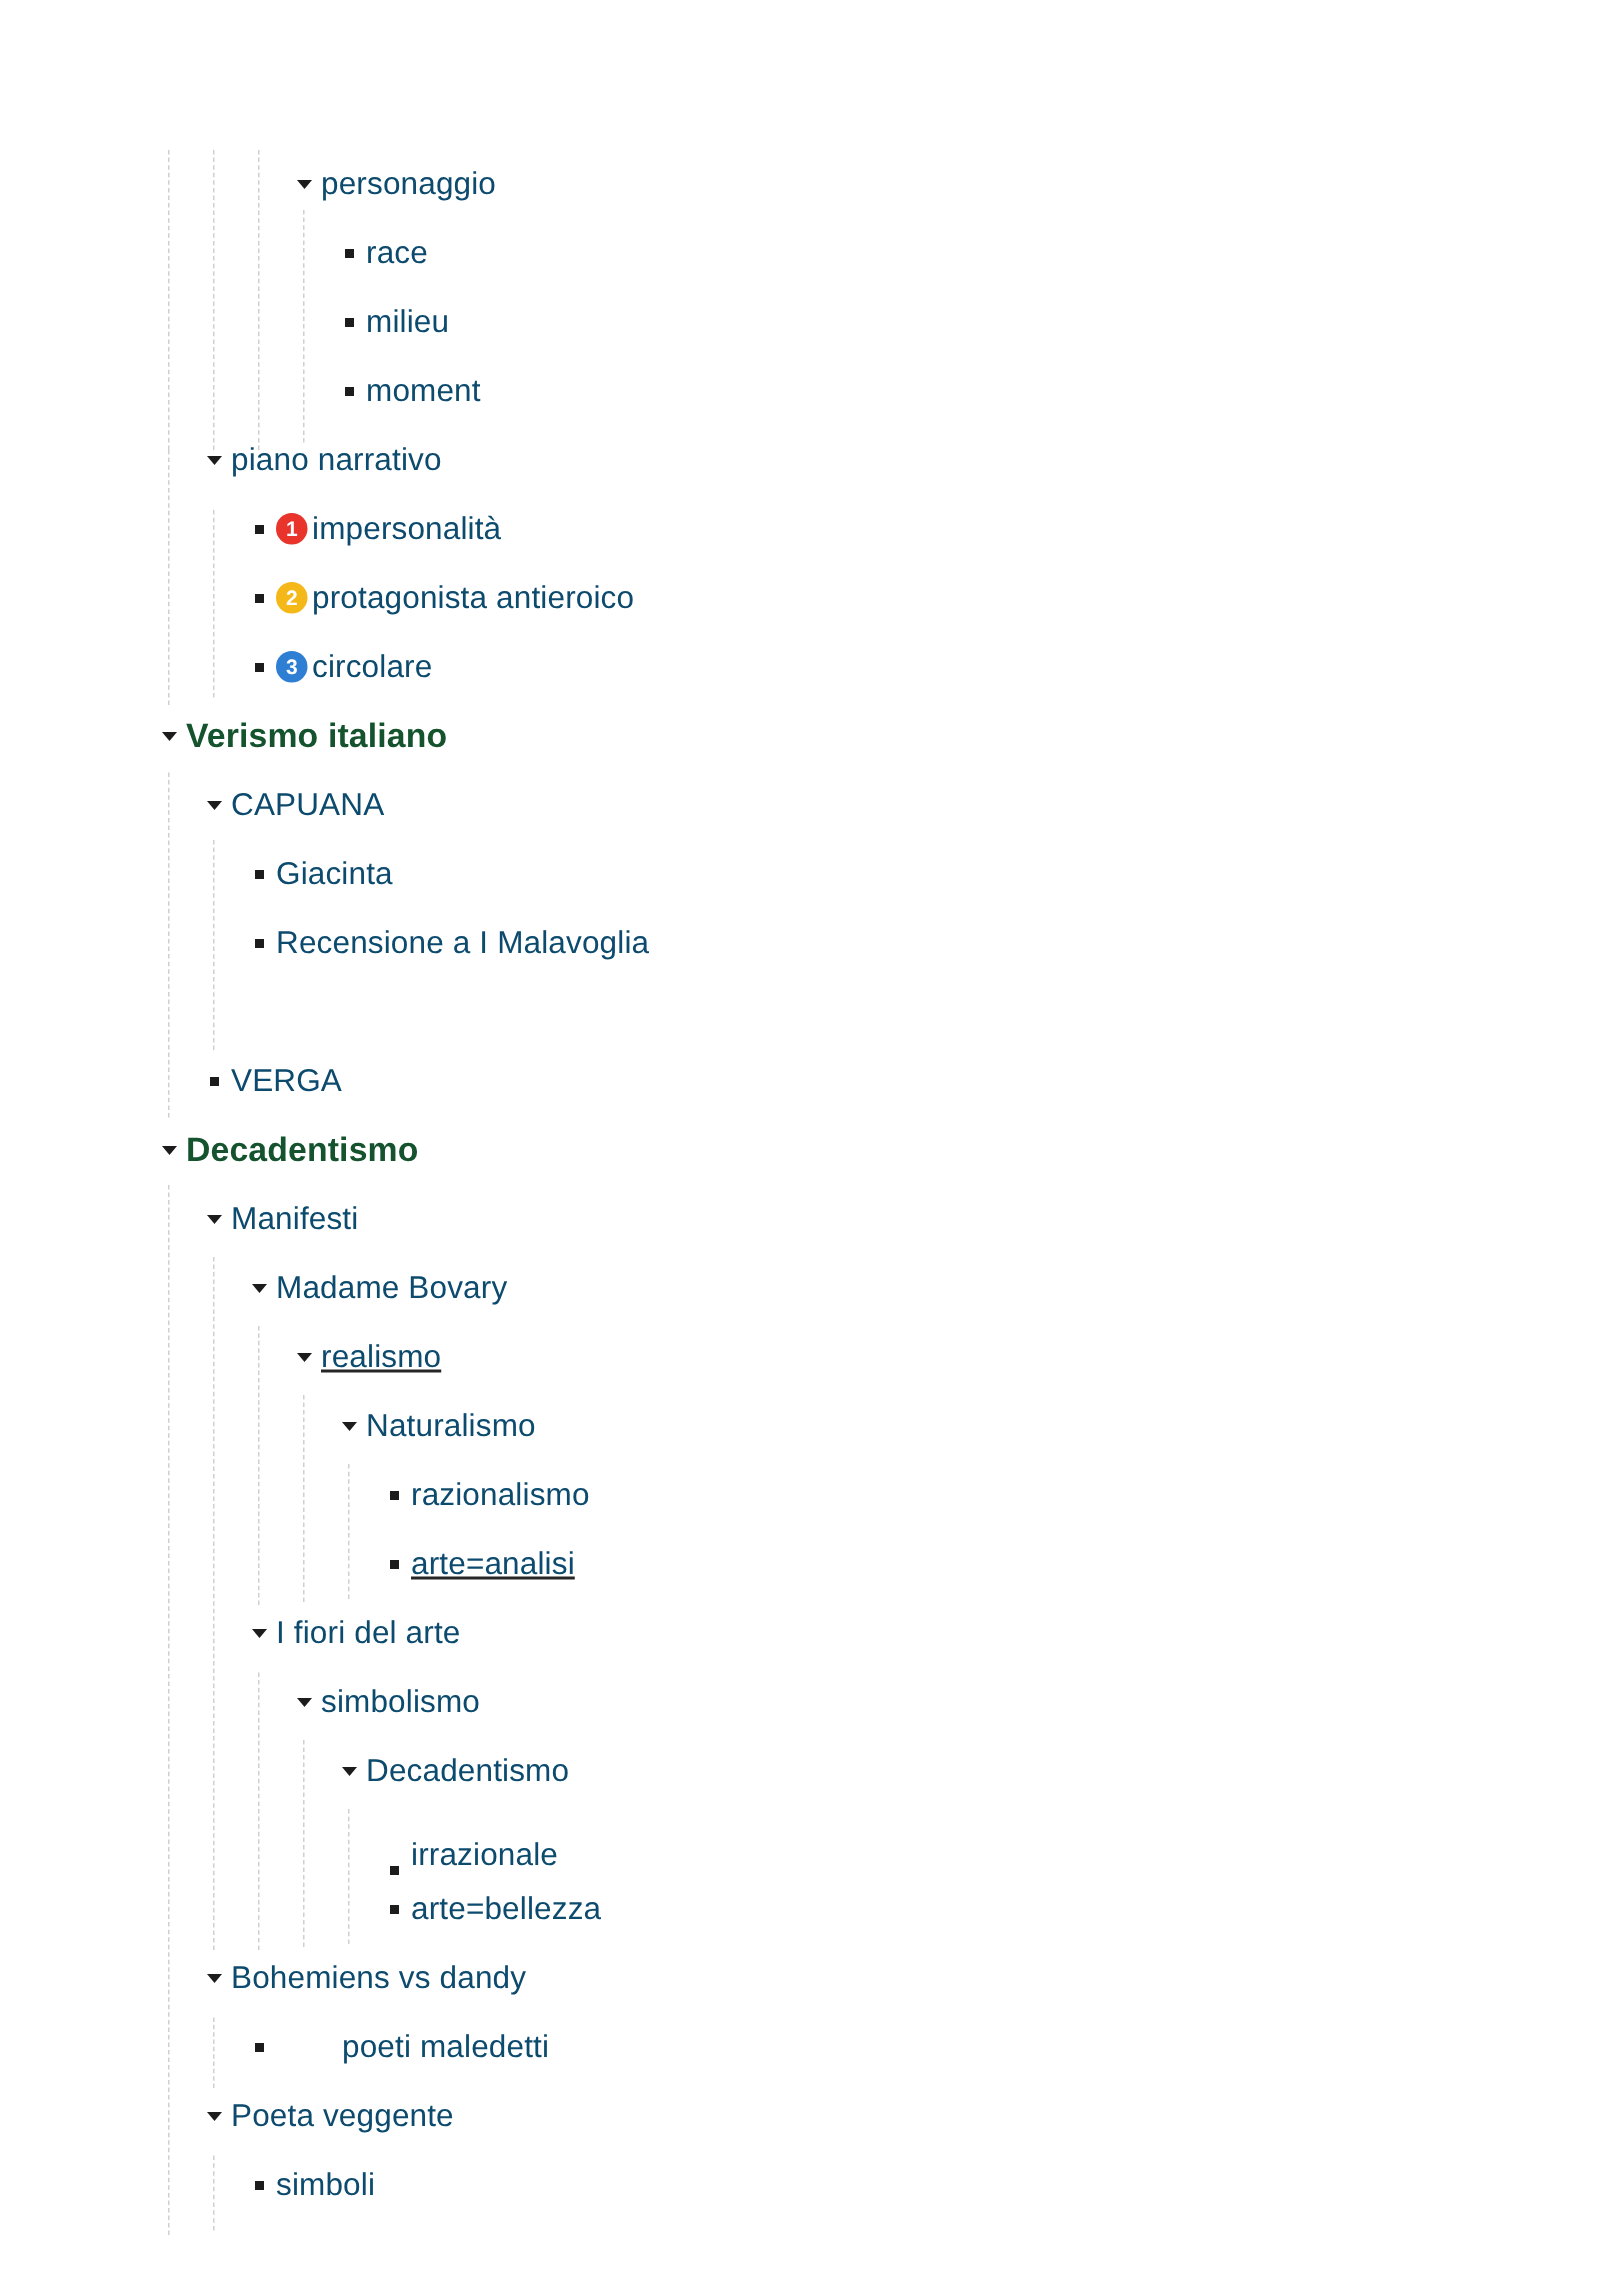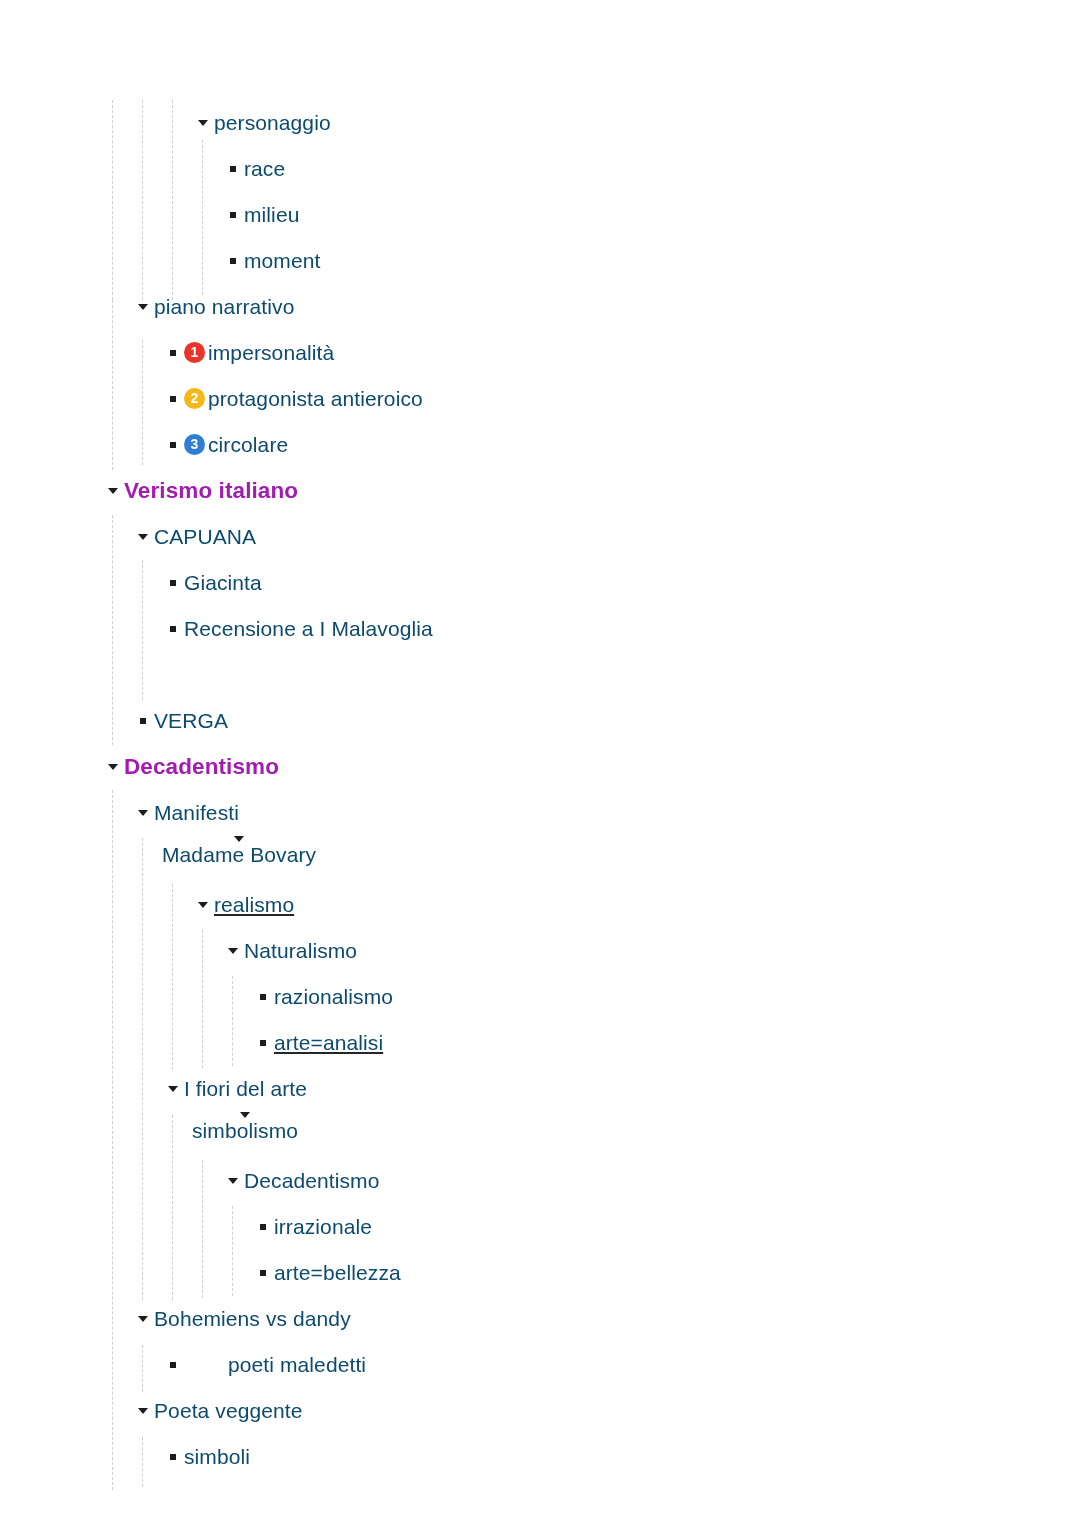--- a/index.html
+++ b/index.html
@@ -62,21 +62,21 @@
 
   .label {
     font-size: 21px;
     line-height: 26px;
     letter-spacing: 0.1px;
     color: #0c4a6e;
   }
   .label.bold {
     font-weight: bold;
     font-size: 22.5px;
-    color: #a21caf;
+    color: #14532d;
   }
 
   
   .numbadge {
     display: inline-flex;
     align-items: center;
     justify-content: center;
     width: 21px;
     height: 21px;
     min-width: 21px;
@@ -208,21 +208,21 @@
         <span class="caret"></span>
       </span>
       <span class="label bold">Decadentismo</span>
     </div>
     <div class="row" style="top: 790px; left: 132px;">
       <span class="marker">
         <span class="caret"></span>
       </span>
       <span class="label">Manifesti</span>
     </div>
-    <div class="row" style="top: 836px; left: 162px; flex-direction: column;">
+    <div class="row" style="top: 836px; left: 162px;">
       <span class="marker">
         <span class="caret"></span>
       </span>
       <span class="label">Madame Bovary</span>
     </div>
     <div class="row" style="top: 882px; left: 192px; text-decoration: underline;">
       <span class="marker">
         <span class="caret"></span>
       </span>
       <span class="label">realismo</span>
@@ -244,33 +244,33 @@
         <span class="sqbullet"></span>
       </span>
       <span class="label">arte=analisi</span>
     </div>
     <div class="row" style="top: 1066px; left: 162px;">
       <span class="marker">
         <span class="caret"></span>
       </span>
       <span class="label">I fiori del arte</span>
     </div>
-    <div class="row" style="top: 1112px; left: 192px; flex-direction: column;">
+    <div class="row" style="top: 1112px; left: 192px;">
       <span class="marker">
         <span class="caret"></span>
       </span>
       <span class="label">simbolismo</span>
     </div>
     <div class="row" style="top: 1158px; left: 222px;">
       <span class="marker">
         <span class="caret"></span>
       </span>
       <span class="label">Decadentismo</span>
     </div>
-    <div class="row" style="top: 1204px; left: 252px;">
+    <div class="row" style="top: 1204px; left: 252px; align-items: flex-end;">
       <span class="marker">
         <span class="sqbullet"></span>
       </span>
       <span class="label">irrazionale</span>
     </div>
     <div class="row" style="top: 1250px; left: 252px;">
       <span class="marker">
         <span class="sqbullet"></span>
       </span>
       <span class="label">arte=bellezza</span>

